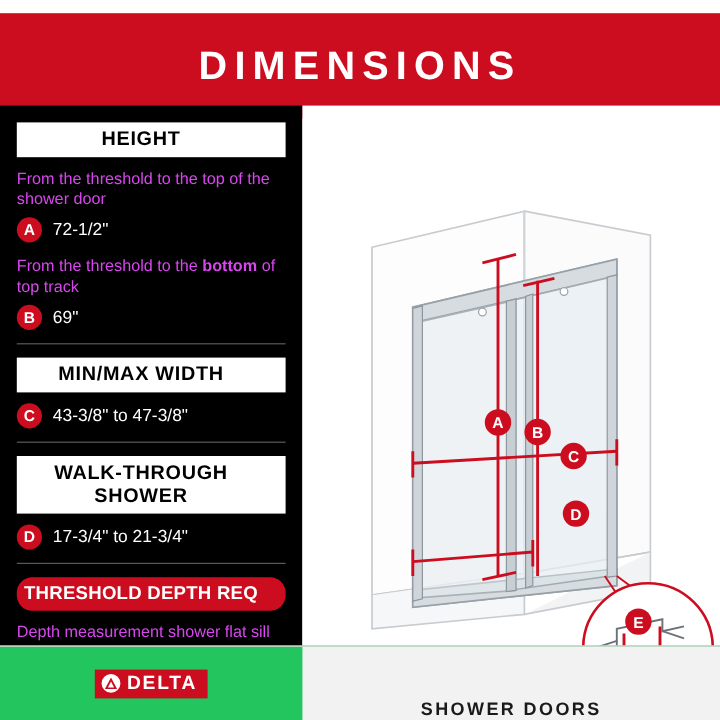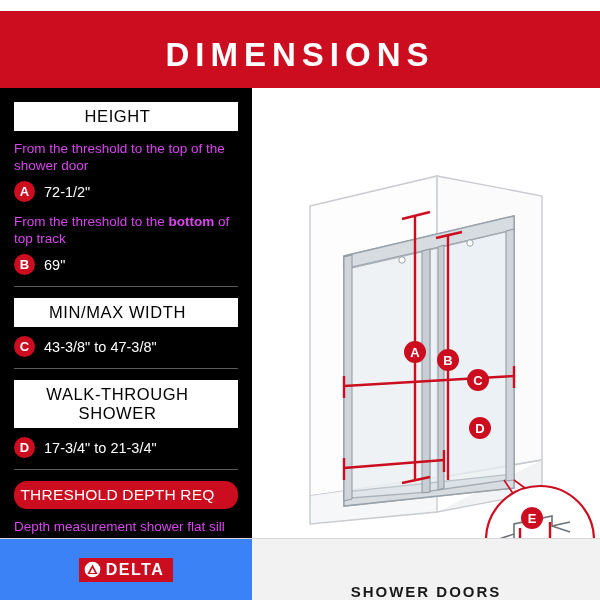--- a/index.html
+++ b/index.html
@@ -43,21 +43,21 @@
     left: 0; top: 88px;
     width: 252px;
     height: 450px;
     background: #000000;
     box-sizing: border-box;
     padding: 14px 14px 8px 14px;
   }
   .section-title {
     background: #ffffff;
     color: #000000;
-    font-weight: normal;
+    font-weight: bold;
     font-size: 16.5px;
     letter-spacing: 0.6px;
     text-align: center;
     padding: 5px 21px 5px 4px;
     margin: 0 0 9px 0;
   }
   .section-title.red {
     background: #cc0d1f;
     color: #ffffff;
     font-size: 15.5px;
@@ -107,21 +107,21 @@
     height: 450px;
     background: #ffffff;
   }
   .right-panel svg { display: block; }
   
   .footer {
     position: absolute;
     left: 0; top: 538px;
     width: 600px;
     height: 62px;
-    background: #3b82f6;
+    background: #22c55e;
     border-top: 1px solid #d8d8d8;
   }
   .footer-left {
     position: absolute;
     left: 0; top: 0;
     width: 252px;
     height: 61px;
     display: flex;
     align-items: center;
     justify-content: center;

